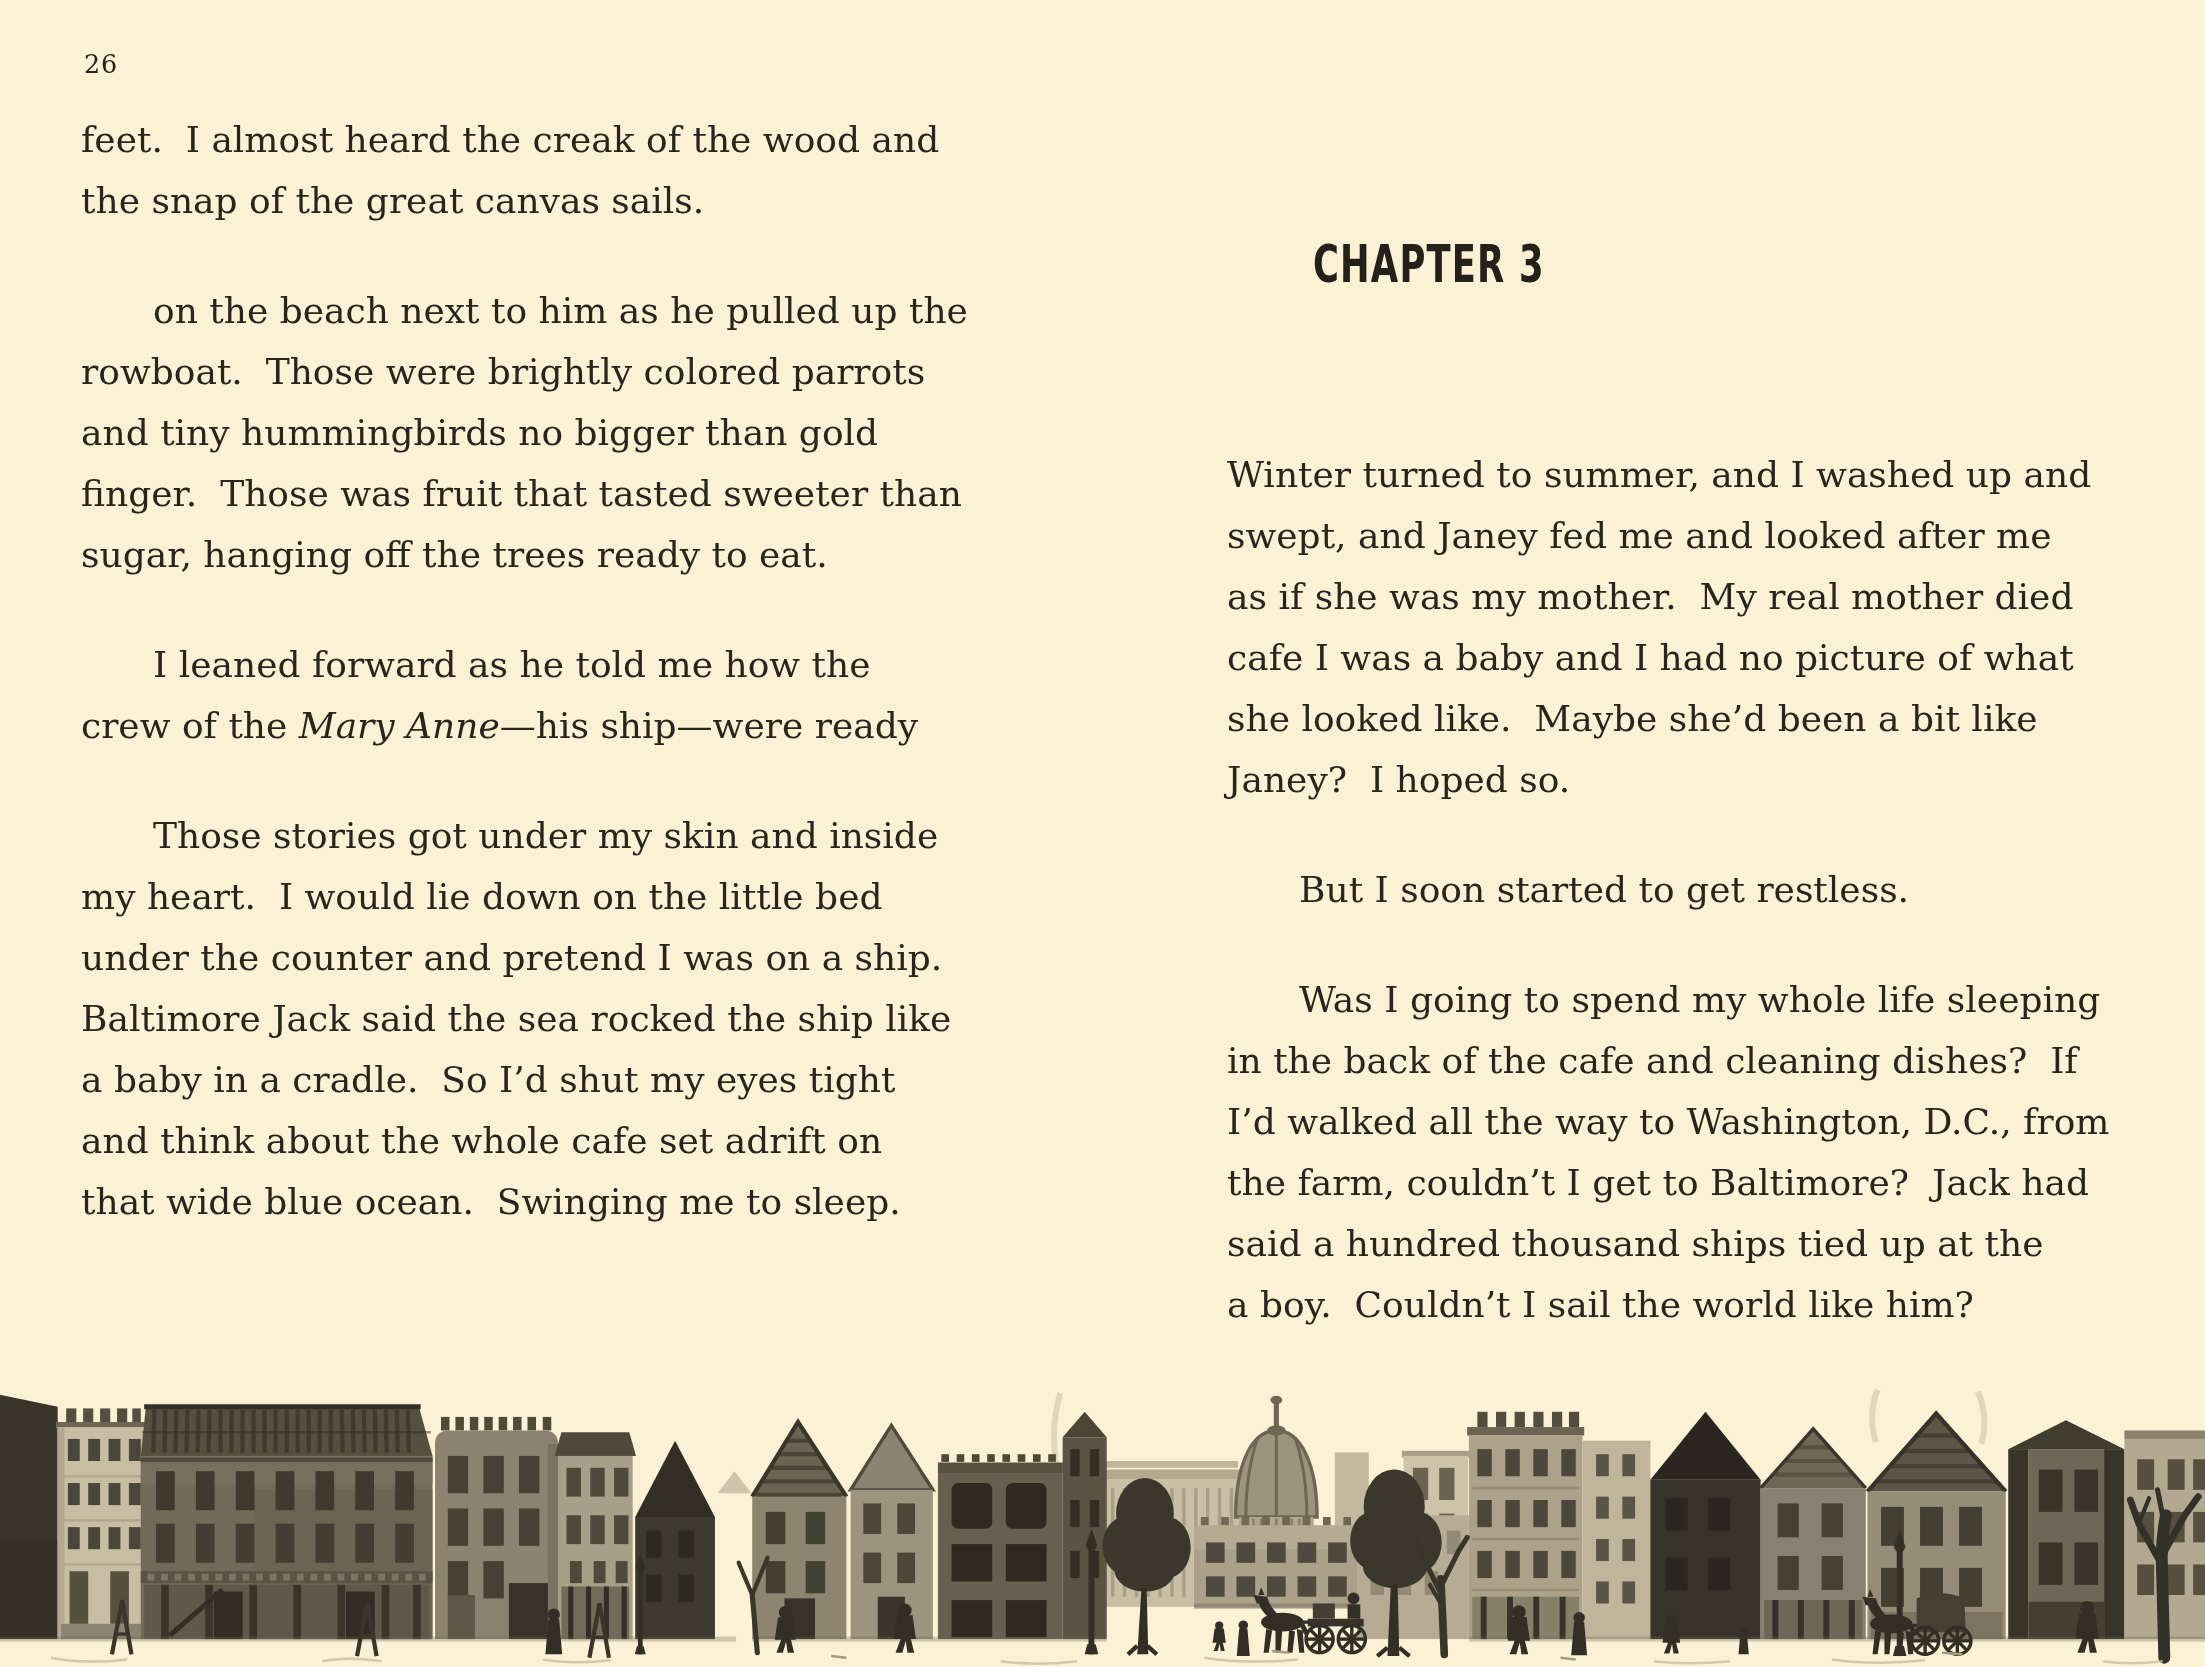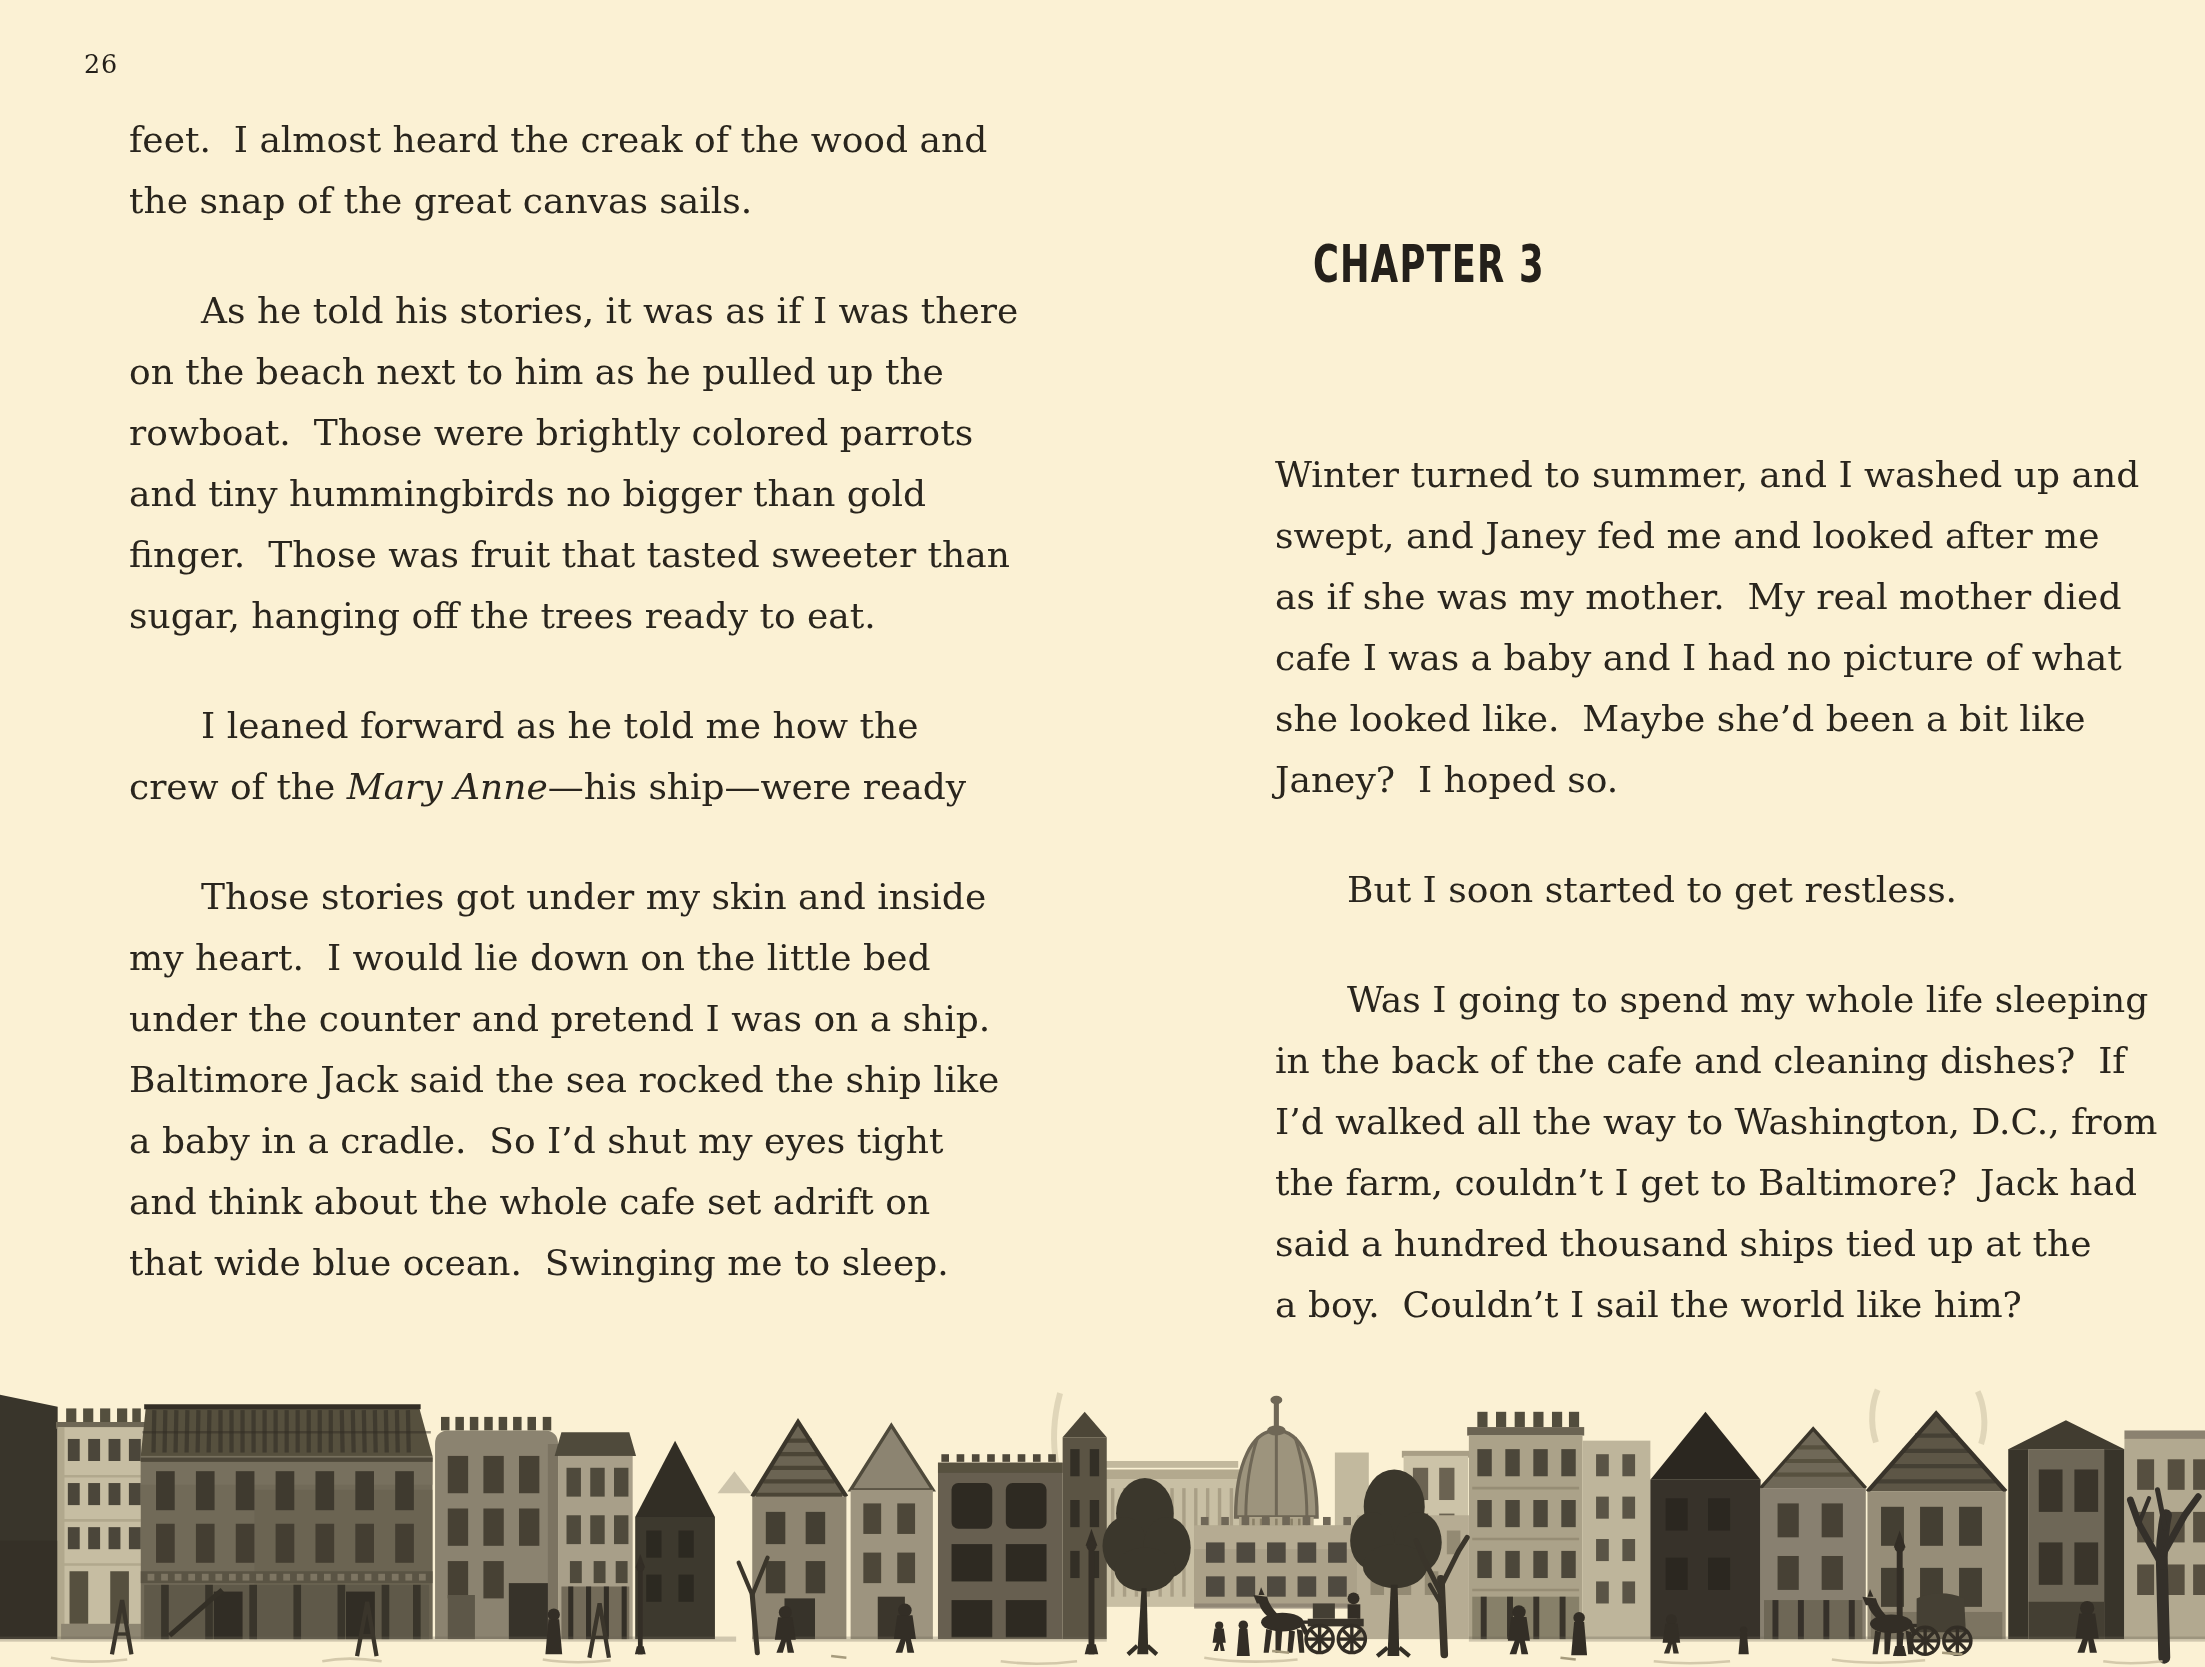--- a/index.html
+++ b/index.html
@@ -9,21 +9,21 @@
     font-family:"DejaVu Serif", serif;
     color:#29251d;
   }
   .page-number{
     position:absolute;left:84px;top:49px;
     font-size:25.4px;font-weight:normal;letter-spacing:0.8px;color:#24201a;
   }
   .text-col{
     position:absolute;font-size:36px;line-height:61px;
   }
-  .text-col .line{height:61px;white-space:pre;margin-left:48px;}
+  .text-col .line{height:61px;white-space:pre;}
   .para{margin:0 0 49px 0;}
   .para.indent .line:first-child{text-indent:72px;}
   .left-col{left:81px;top:109px;width:929px;}
   .right-col{left:1227px;top:444px;width:899px;}
   .chapter-heading{position:absolute;left:1313px;top:234px;}
   .chapter-heading span{
     display:inline-block;
     font-family:"DejaVu Sans", sans-serif;
     font-weight:bold;font-size:52px;letter-spacing:1.7px;
     transform:scaleX(0.68);transform-origin:left center;
@@ -35,21 +35,20 @@
 <body>
 
 <div class="page-number">26</div>
 
 <div class="text-col left-col">
     <div class="para">
       <div class="line">feet.  I almost heard the creak of the wood and</div>
       <div class="line">the snap of the great canvas sails.</div>
     </div>
     <div class="para indent">
-      <div class="line">As he told his stories, it was as if I was there</div>
       <div class="line">on the beach next to him as he pulled up the</div>
       <div class="line">rowboat.  Those were brightly colored parrots</div>
       <div class="line">and tiny hummingbirds no bigger than gold</div>
       <div class="line">finger.  Those was fruit that tasted sweeter than</div>
       <div class="line">sugar, hanging off the trees ready to eat.</div>
     </div>
     <div class="para indent">
       <div class="line">I leaned forward as he told me how the</div>
       <div class="line">crew of the <i>Mary Anne</i>—his ship—were ready</div>
     </div>

